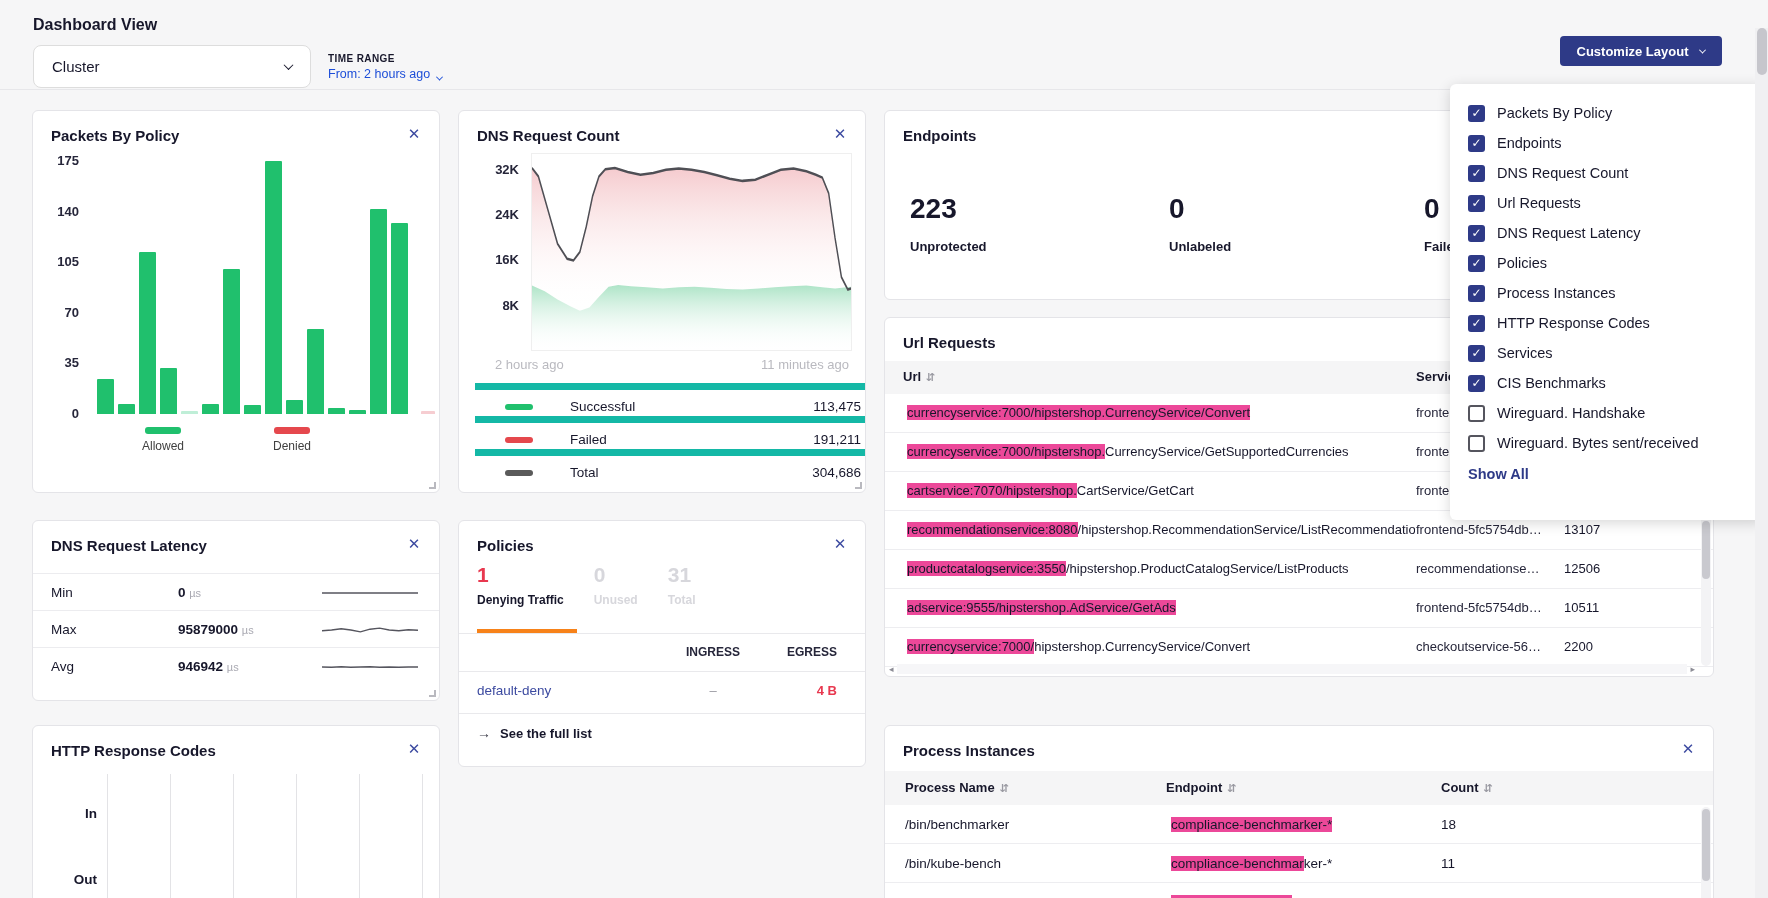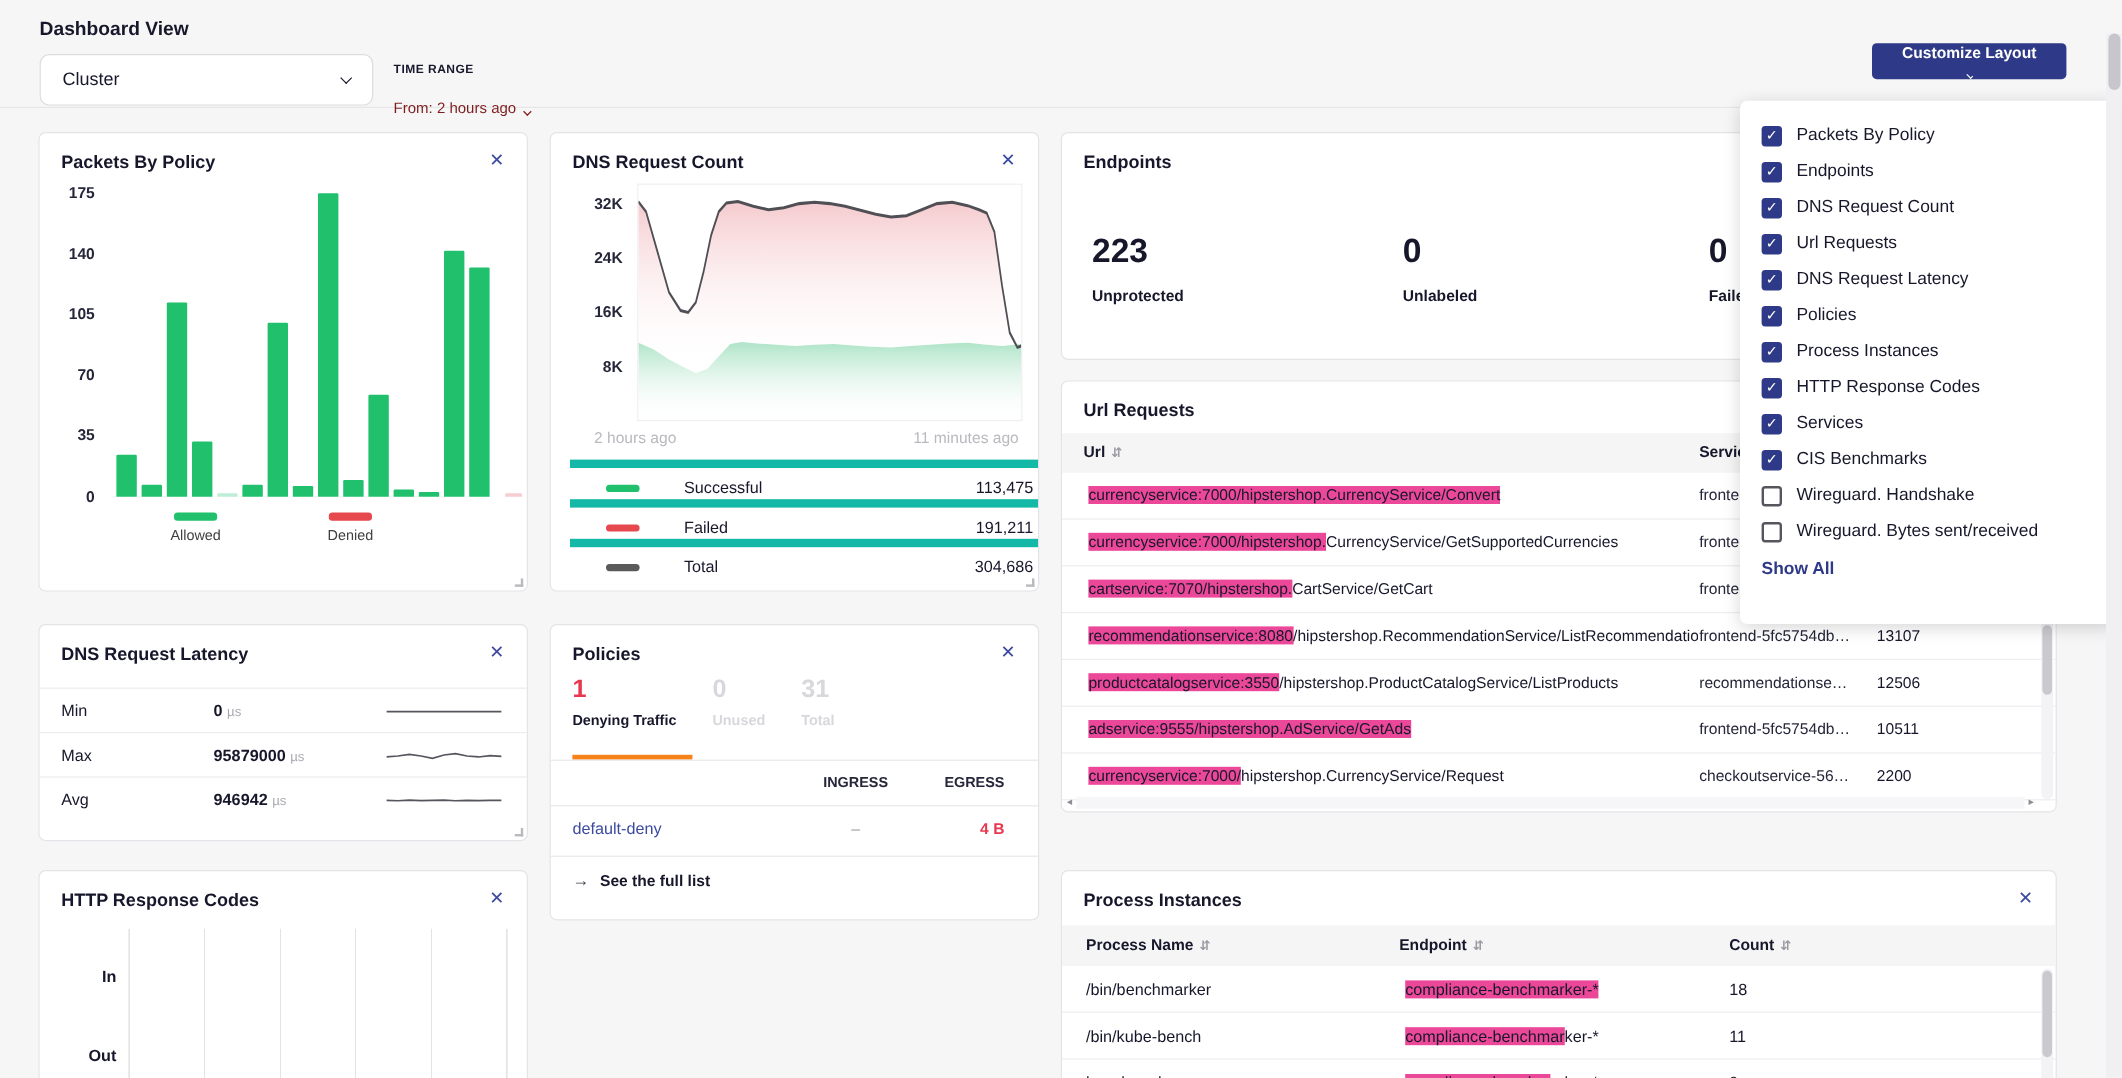--- a/index.html
+++ b/index.html
@@ -9,29 +9,29 @@
   
   .topbar { position:absolute; left:0; top:0; width:1768px; height:90px;
     background:#f6f6f7; border-bottom:1px solid #e7e7ea; z-index:5; }
   .page-title { position:absolute; left:33px; top:16px; font-size:16px; font-weight:bold; }
   .view-select { position:absolute; left:33px; top:45px; width:278px; height:43px;
     background:#fff; border:1px solid #ddd; border-radius:8px; display:flex;
     align-items:center; padding:0 18px; font-size:15px; cursor:pointer;gap:26px; }
   .view-select .chev { margin-left:auto; }
   .tr-block { position:absolute; left:328px; top:53px; }
   .tr-label { font-size:10px; font-weight:bold; letter-spacing:.4px; }
-  .tr-value { font-size:12.5px; color:#7f1d1d; margin-top:19px; display:flex; align-items:flex-end; gap:7px;}
+  .tr-value { font-size:12.5px; color:#1d4ed8; margin-top:3px; display:flex; align-items:flex-end; gap:7px;}
   .chev { width:7px; height:7px; border-right:1.8px solid currentColor;
     border-bottom:1.8px solid currentColor; transform:rotate(45deg) translate(-1px,-1px);
     display:inline-block; }
   .chev.sm { width:5px; height:5px; }
   .customize-btn { position:absolute; left:1560px; top:36px; width:162px; height:30px;
     background:#2e3a87; color:#fff; border:none; border-radius:4px; font-size:13px;
     font-weight:600; display:flex; align-items:center; justify-content:center; gap:12px;
-    cursor:pointer; font-family:inherit; z-index:6;flex-direction:column; }
+    cursor:pointer; font-family:inherit; z-index:6; }
 
   
   .card { position:absolute; background:#fff; border:1px solid #e4e4e8; border-radius:6px;
     overflow:hidden; }
   .card-title { position:absolute; left:18px; top:16px; font-size:15px; font-weight:bold; }
   .close-x { position:absolute; right:14px; top:12px; width:22px; height:22px; border:none;
     background:transparent; color:#3c4aa0; font-size:15px; cursor:pointer; line-height:22px;
     text-align:center; font-family:inherit; }
   .resize-handle { position:absolute; right:3px; bottom:3px; width:7px; height:7px;
     border-right:2px solid #b9b9bf; border-bottom:2px solid #b9b9bf; cursor:nwse-resize; }
@@ -300,21 +300,21 @@
         <span class="cell url-cell"><span class="chip-hl">productcatalogservice:3550</span><span>/hipstershop.ProductCatalogService/ListProducts</span></span>
         <span class="cell svc-cell">recommendationse…</span>
         <span class="cell cnt-cell">12506</span>
       </div>
       <div class="trow" style="top: 271px; height: 39px;">
         <span class="cell url-cell"><span class="chip-hl">adservice:9555/hipstershop.AdService/GetAds</span><span></span></span>
         <span class="cell svc-cell">frontend-5fc5754db…</span>
         <span class="cell cnt-cell">10511</span>
       </div>
       <div class="trow" style="top: 310px; height: 39px;">
-        <span class="cell url-cell"><span class="chip-hl">currencyservice:7000/</span><span>hipstershop.CurrencyService/Request</span></span>
+        <span class="cell url-cell"><span class="chip-hl">currencyservice:7000/</span><span>hipstershop.CurrencyService/Convert</span></span>
         <span class="cell svc-cell">checkoutservice-56…</span>
         <span class="cell cnt-cell">2200</span>
       </div>
     </div>
   <div class="vscroll" style="right:2px;top:76px;height:272px;">
     <div class="vthumb" style="top:127px;height:58px;"></div>
   </div>
   <div class="hscroll" style="bottom:1px;">
     <span class="harrow">◂</span>
     <span class="htrack"></span>

